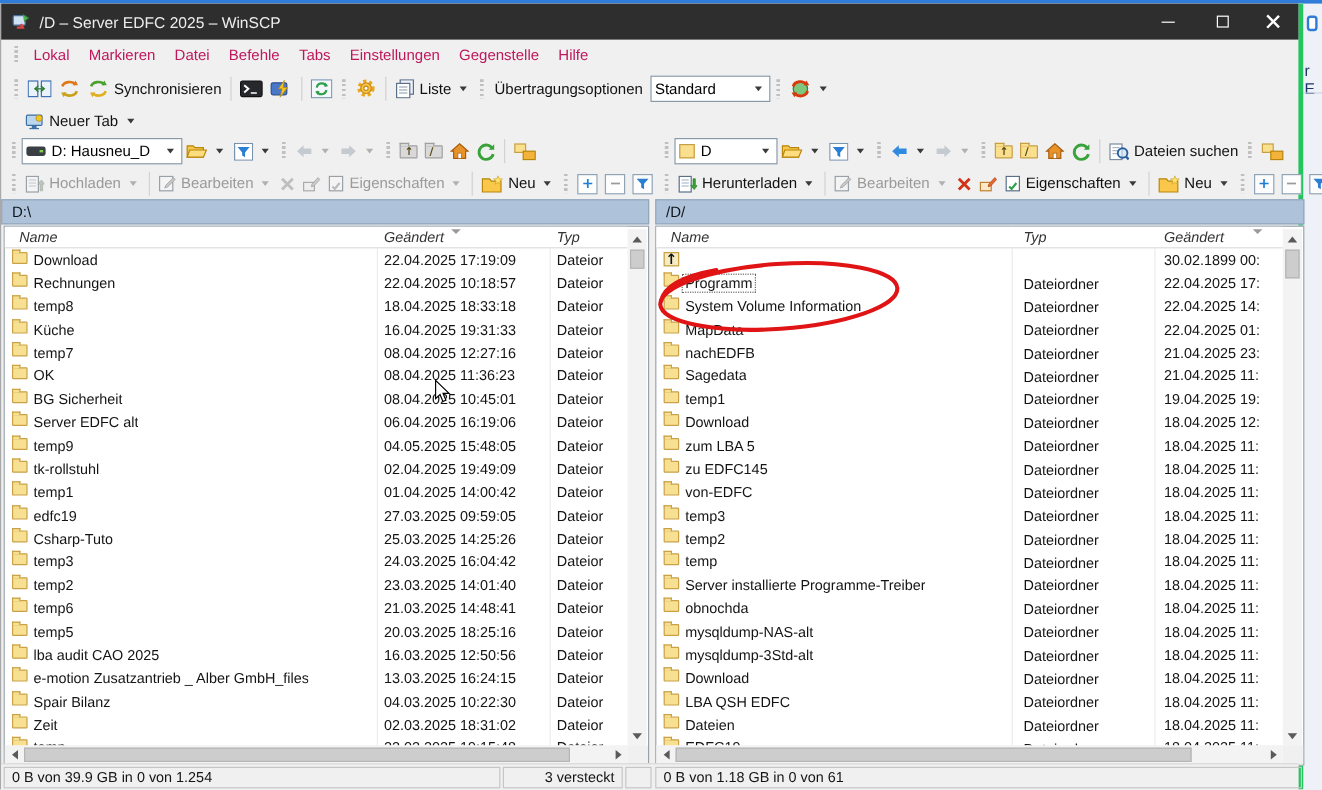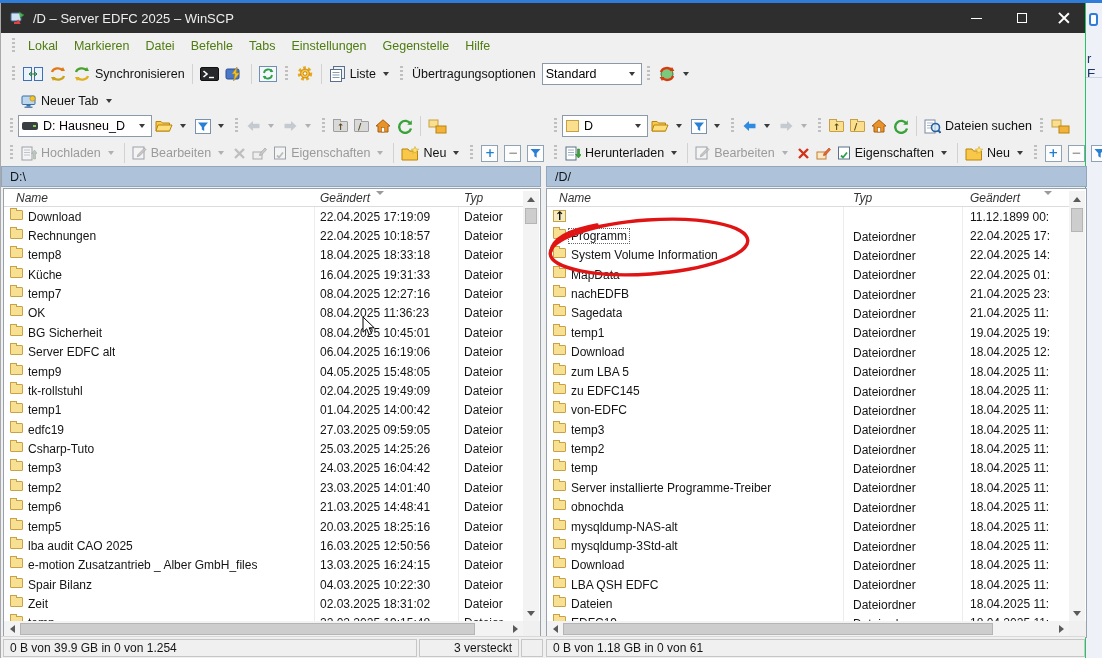--- a/index.html
+++ b/index.html
@@ -9,38 +9,38 @@
   #stage { position:relative; width:1102px; height:658px; }
 
   
   #top-strip { left:0; top:0; width:1102px; height:3px; background:#2f7cd9; }
   #bg-bracket { left:1089px; top:13px; width:9px; height:13px; border:2px solid #2f7cd9; border-radius:3px; background:#fff; }
   #bg-frag { left:1087px; top:51px; font-size:13px; color:#1c3566; }
   #bg-line { left:1086px; top:77px; width:16px; height:1px; background:#ccd4e0; }
 
   
   #win { left:0; top:3px; width:1086px; height:655px; background:#f0f0f0;
-         border-left:1px solid #a9a9a9; border-right:1px solid #22c55e; }
+         border-left:1px solid #a9a9a9; border-right:4px solid #22c55e; }
 
   
   #titlebar { left:0; top:0; width:100%; height:30px; background:#2e2e2e; color:#f2f2f2; }
   #title-text { left:32px; top:8px; font-size:13px; color:#ededed; white-space:nowrap; }
   .wbtn { top:0; width:45px; height:30px; display:flex; align-items:center; justify-content:center; }
   #btn-min { right:86px; } #btn-max { right:41px; } #btn-close { right:-1px; }
   .glyph-min { width:11px; height:1px; background:#fff; }
   .glyph-max { width:10px; height:10px; border:1px solid #fff; }
   .glyph-close { position:relative; width:12px; height:12px; }
   .glyph-close::before,.glyph-close::after { content:''; position:absolute; left:5px; top:-1px; width:1.5px; height:14px; background:#fff; }
   .glyph-close::before { transform:rotate(45deg);} .glyph-close::after { transform:rotate(-45deg);}
 
   
   #menubar { left:0; top:30px; width:100%; height:25px; display:flex; align-items:center; padding-left:6px; }
   .grip { width:3px; height:16px; margin:0 5px;
           background:repeating-linear-gradient(to bottom,#bfbfbf 0 2px,transparent 2px 4px); }
-  .mi { font-size:12.5px; color:#4d7c0f; padding:3px 8px; white-space:nowrap; }
+  .mi { font-size:12.5px; color:#be185d; padding:3px 8px; white-space:nowrap; }
 
   
   #toolbar { left:0; top:55px; width:100%; height:31px; display:flex; align-items:center; padding-left:6px; }
   .tbtn { height:24px; display:flex; align-items:center; gap:4px; padding:0 3px; }
   .sep { width:1px; height:20px; background:#d2d2d2; margin:0 4px; }
   .tlabel { font-size:12.5px; color:#111; white-space:nowrap; }
   .dim .tlabel { color:#9a9a9a; }
   .dd { width:0; height:0; border-left:3.5px solid transparent; border-right:3.5px solid transparent; border-top:4px solid #3a3a3a; margin:0 3px; }
   .dim .dd, .dd.gray { border-top-color:#b0b0b0; }
   .combo { display:flex; align-items:center; background:#fff; border:1px solid #8a9aa8; height:22px; padding:0 3px; gap:4px; font-size:12.5px; }
@@ -699,21 +699,21 @@
         <span class="hcell" style="left:12px">Name</span>
         <span class="hcell" style="left:306px">Typ</span>
         <span class="hcell" style="left:423px">Geändert</span>
         <div class="sortchev" style="left:497px"></div>
       </div>
       <div class="rowsbox">
           <div class="frow">
             <span class="upico">↑</span>
             <span class="fname"></span>
             <span class="c-rtp">Dateiordner</span>
-            <span class="c-rmd">11.12.1899 00:</span>
+            <span class="c-rmd">30.02.1899 00:</span>
           </div>
           <div class="frow">
             <span class="fico"></span>
             <span class="fname focused">Programm</span>
             <span class="c-rtp">Dateiordner</span>
             <span class="c-rmd">22.04.2025 17:</span>
           </div>
           <div class="frow">
             <span class="fico"></span>
             <span class="fname">System Volume Information</span>

